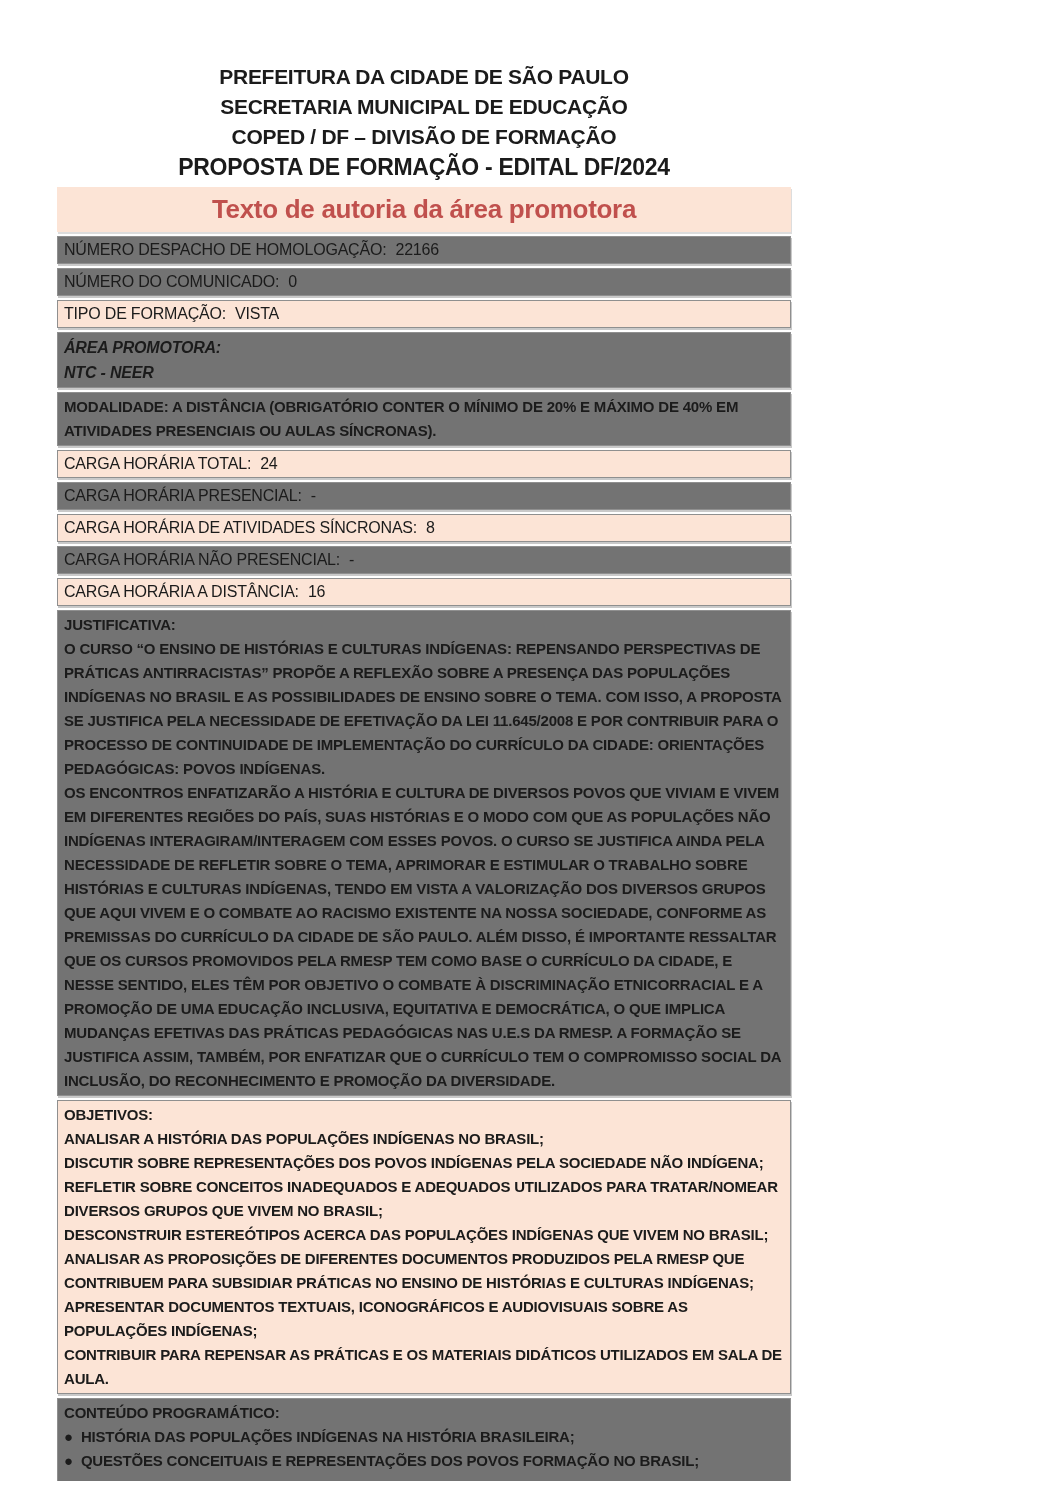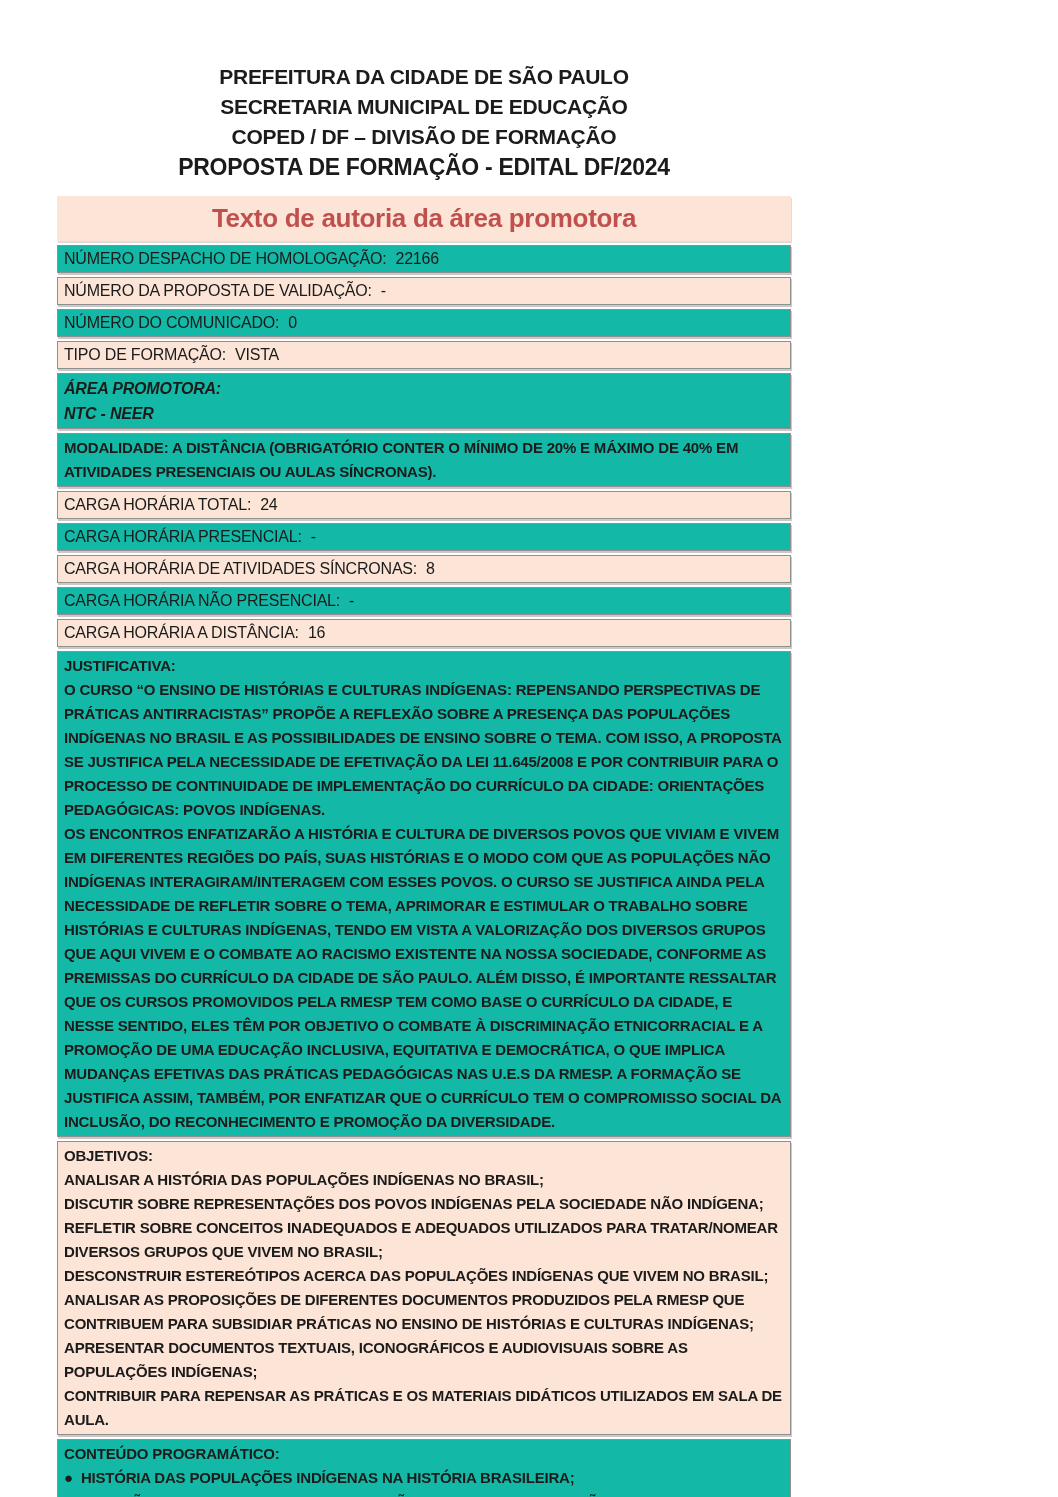--- a/index.html
+++ b/index.html
@@ -20,37 +20,37 @@
   .doc-header .h-line {
     font-weight: bold;
     font-size: 21px;
     line-height: 30px;
     letter-spacing: -0.3px;
     white-space: nowrap;
   }
   .doc-header .h-line:last-child { font-size: 23px; }
 
   .banner {
-    margin-top: 14px;
+    margin-top: 5px;
     background: #FCE4D6;
     height: 45px; line-height: 45px;
     text-align: center;
     color: #C0504D;
     font-weight: bold;
     font-size: 26px;
     letter-spacing: -0.3px;
     box-shadow: 1px 2px 0 #dddddd;
   }
 
   .row {
     margin-top: 4px;
     border: 1px solid #8f8f8f;
     box-shadow: 1px 2px 0 #c9c9c9;
     padding: 2px 6px;
-    background: #14b8a6;
+    background: #737373;
     font-size: 16px;
     line-height: 22px;
     letter-spacing: -0.2px;
   }
   .row.peach { background: #FCE4D6; }
   .row.bold  { font-weight: bold; font-style: italic; }
   .row .val  { margin-left: 9px; }
   .row2 { line-height: 25px; }
   .text-block { font-size: 15px; line-height: 24px; font-weight: bold; }
   .title-line { font-size: 14px; letter-spacing: -0.4px; white-space: nowrap; }
@@ -73,23 +73,20 @@
     <div class="h-line">COPED / DF – DIVISÃO DE FORMAÇÃO</div>
     <div class="h-line">PROPOSTA DE FORMAÇÃO - EDITAL DF/2024</div>
   </div>
 
   <div class="banner">Texto de autoria da área promotora</div>
 
   <div class="row">
     <span>NÚMERO DESPACHO DE HOMOLOGAÇÃO:</span><span class="val">22166</span>
   </div>
 
-  <div class="row peach">
-    <span>NÚMERO DA PROPOSTA DE VALIDAÇÃO:</span><span class="val">-</span>
-  </div>
 
   <div class="row">
     <span>NÚMERO DO COMUNICADO:</span><span class="val">0</span>
   </div>
 
   <div class="row peach">
     <span>TIPO DE FORMAÇÃO:</span><span class="val">VISTA</span>
   </div>
 
   <div class="row bold row2">

